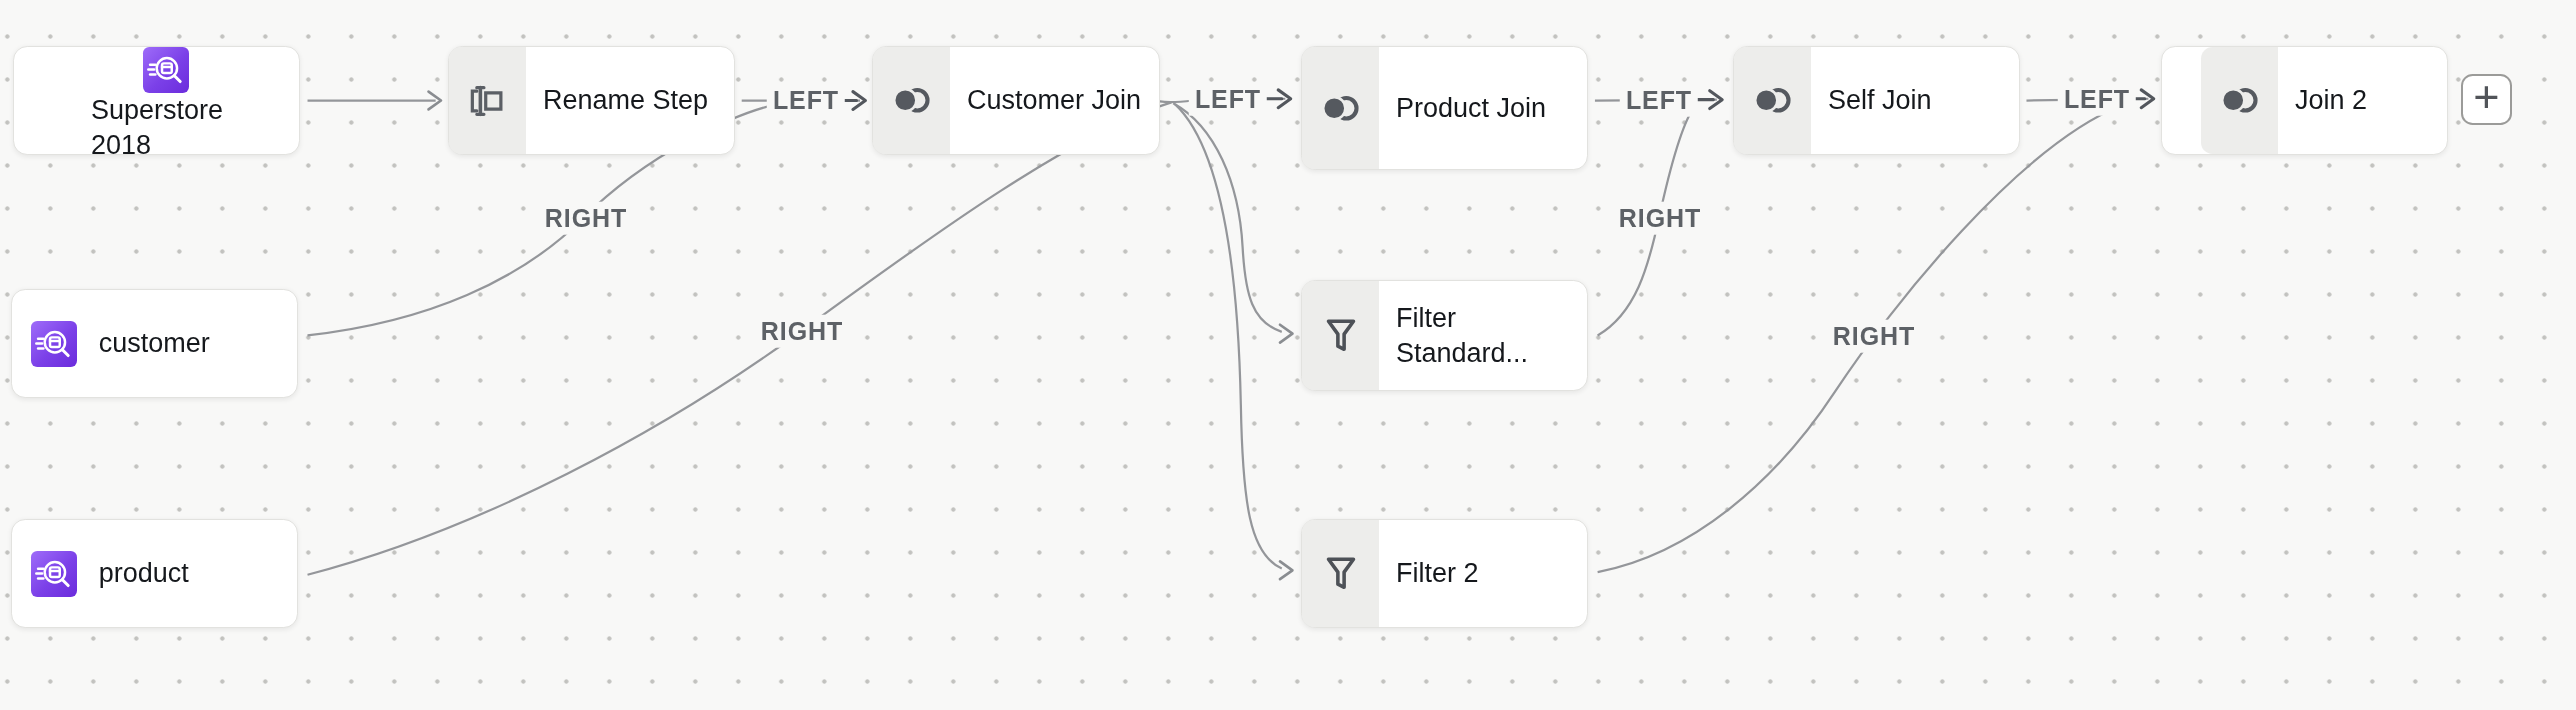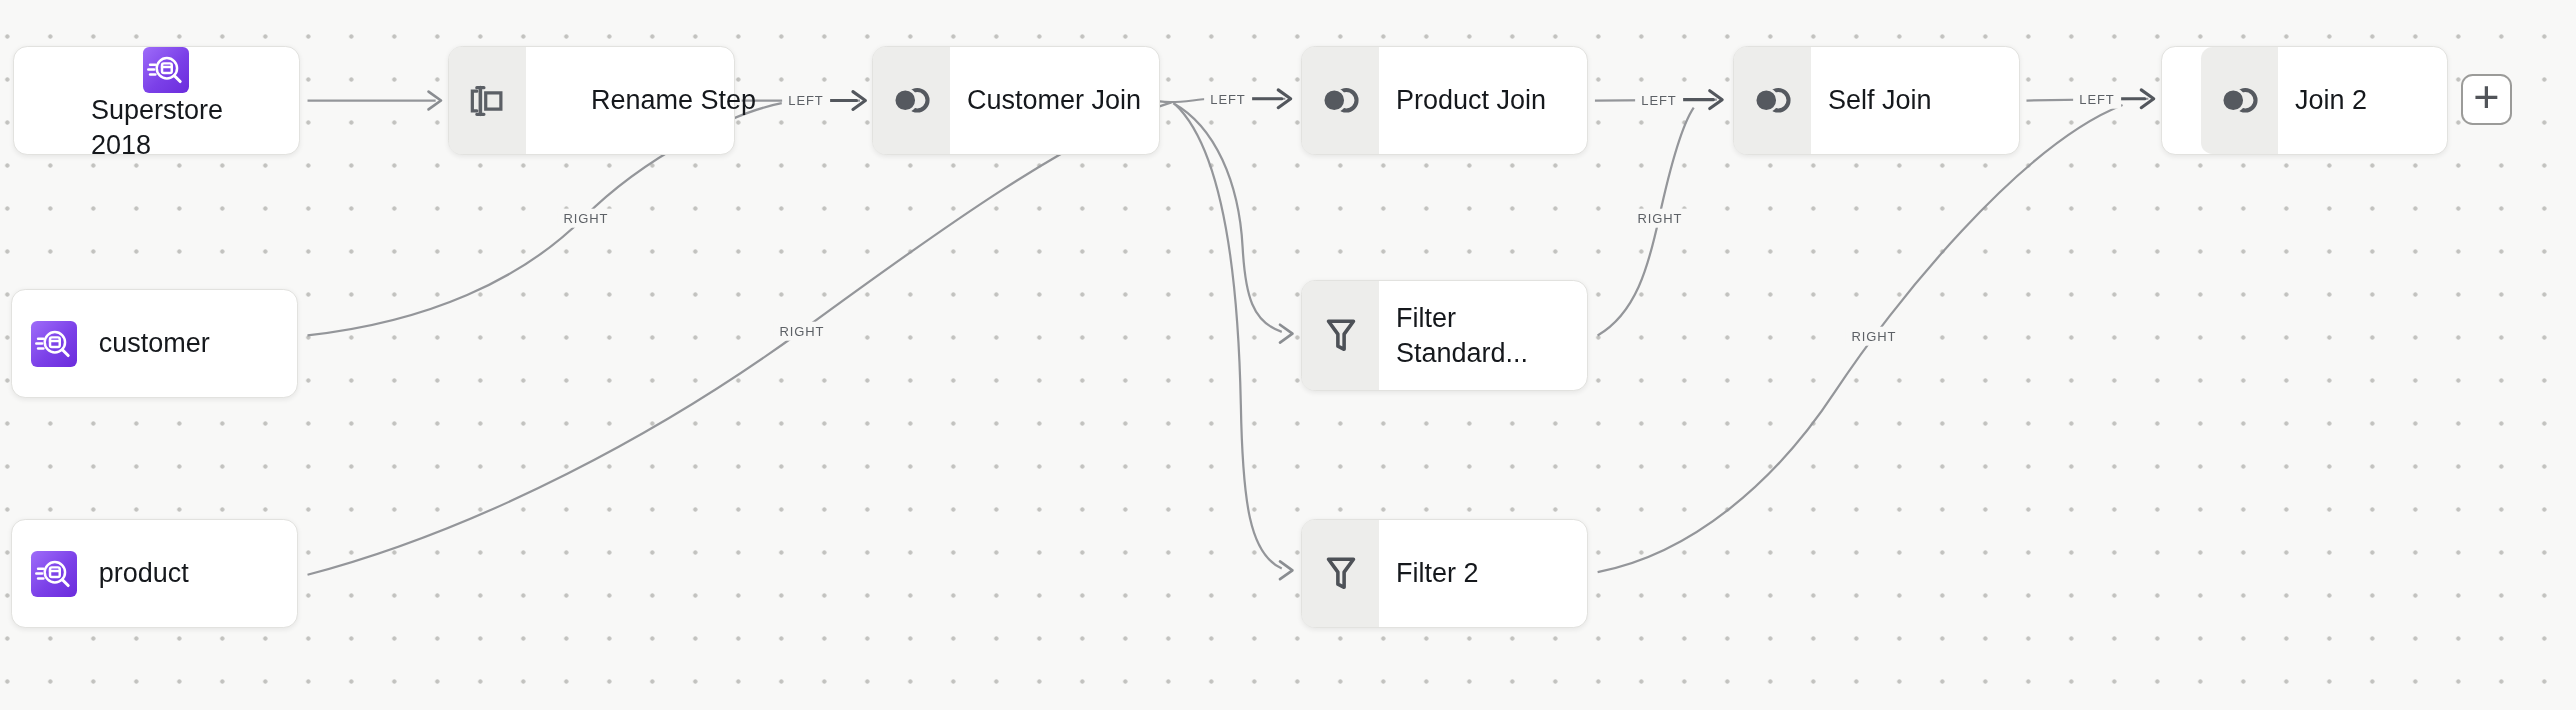--- a/index.html
+++ b/index.html
@@ -21,22 +21,22 @@
   }
   .edge { stroke: #94969a; stroke-width: 2.5; fill: none; }
   .arrowhead { stroke: #8a8d91; stroke-width: 3; fill: none; stroke-linecap: round; stroke-linejoin: round; }
   .arrowhead.accent { stroke: #53575d; stroke-width: 3.5; }
   .arrowshaft { stroke: #53575d; stroke-width: 3.5; stroke-linecap: round; }
   .labels-layer, .nodes-layer { position: absolute; left: 0; top: 0; width: 100%; height: 100%; pointer-events: none; }
   .labels-layer { z-index: 2; }
   .nodes-layer { z-index: 3; }
   .edge-label {
     position: absolute; transform: translate(-50%, -50%);
-    font-size: 13px; letter-spacing: 0.9px; color: #5d6166;
-    background: #f8f8f7; padding: 1.8px 6.2px; white-space: nowrap;
+    font-size: 25px; letter-spacing: 0.9px; color: #5d6166;
+    background: #f8f8f7; padding: 1.8px 6.2px; white-space: nowrap; font-weight: bold;
   }
   .node {
     position: absolute; display: flex; align-items: stretch;
     background: #ffffff; border: 1.8px solid #e2e2df; border-radius: 14.2px;
     box-shadow: 0 1.8px 5.3px rgba(0,0,0,0.07);
     box-sizing: border-box; cursor: pointer; pointer-events: auto;
   }
   .node .section {
     flex: 0 0 77px; width: 77px; background: #ededeb;
     border-radius: 11.6px 0 0 11.6px;
@@ -144,21 +144,21 @@
               <line x1="8" y1="31" x2="14" y2="31"></line>
               <circle cx="27" cy="24" r="11.5"></circle>
               <rect x="21.5" y="18.5" width="11" height="11" rx="2"></rect>
               <line x1="21.5" y1="22.5" x2="32.5" y2="22.5"></line>
               <line x1="35.5" y1="32.5" x2="42" y2="39" stroke-width="3.5"></line>
             </g>
           </svg>
         </div>
         <div class="node-label">product</div>
       </div>
-      <div class="node transform" style="left: 448px; top: 46px; width: 287px; height: 109px; gap: 48px;">
+      <div class="node transform" style="left: 448px; top: 46px; width: 287px; height: 109px;">
         <div class="section">
           <svg width="41" height="36" viewBox="0 0 46 40">
             <g stroke="#5b5f65" fill="none" stroke-width="3.6" stroke-linecap="round">
               <path d="M11 9 H6 V31 H11"></path>
               <path d="M21 11 H38 V29 H21 Z"></path>
               <line x1="15" y1="5" x2="15" y2="35" stroke-width="4"></line>
               <path d="M11 5 H19 M11 35 H19"></path>
             </g>
           </svg>
         </div>
@@ -166,21 +166,21 @@
       </div>
       <div class="node transform" style="left: 872px; top: 46px; width: 288px; height: 109px;">
         <div class="section">
           <svg width="41" height="28.5" viewBox="0 0 46 32">
             <circle cx="29.5" cy="16" r="11.5" stroke="#55595f" stroke-width="4.6" fill="none"></circle>
             <circle cx="16" cy="16" r="12.5" fill="#55595f" stroke="#ededeb" stroke-width="3"></circle>
           </svg>
         </div>
         <div class="node-label">Customer Join</div>
       </div>
-      <div class="node transform" style="left: 1301px; top: 46px; width: 287px; height: 109px;">
+      <div class="node transform" style="left: 1301px; top: 46px; width: 287px; height: 124px;">
         <div class="section">
           <svg width="41" height="28.5" viewBox="0 0 46 32">
             <circle cx="29.5" cy="16" r="11.5" stroke="#55595f" stroke-width="4.6" fill="none"></circle>
             <circle cx="16" cy="16" r="12.5" fill="#55595f" stroke="#ededeb" stroke-width="3"></circle>
           </svg>
         </div>
         <div class="node-label">Product Join</div>
       </div>
       <div class="node transform" style="left: 1733px; top: 46px; width: 287px; height: 109px;">
         <div class="section">

